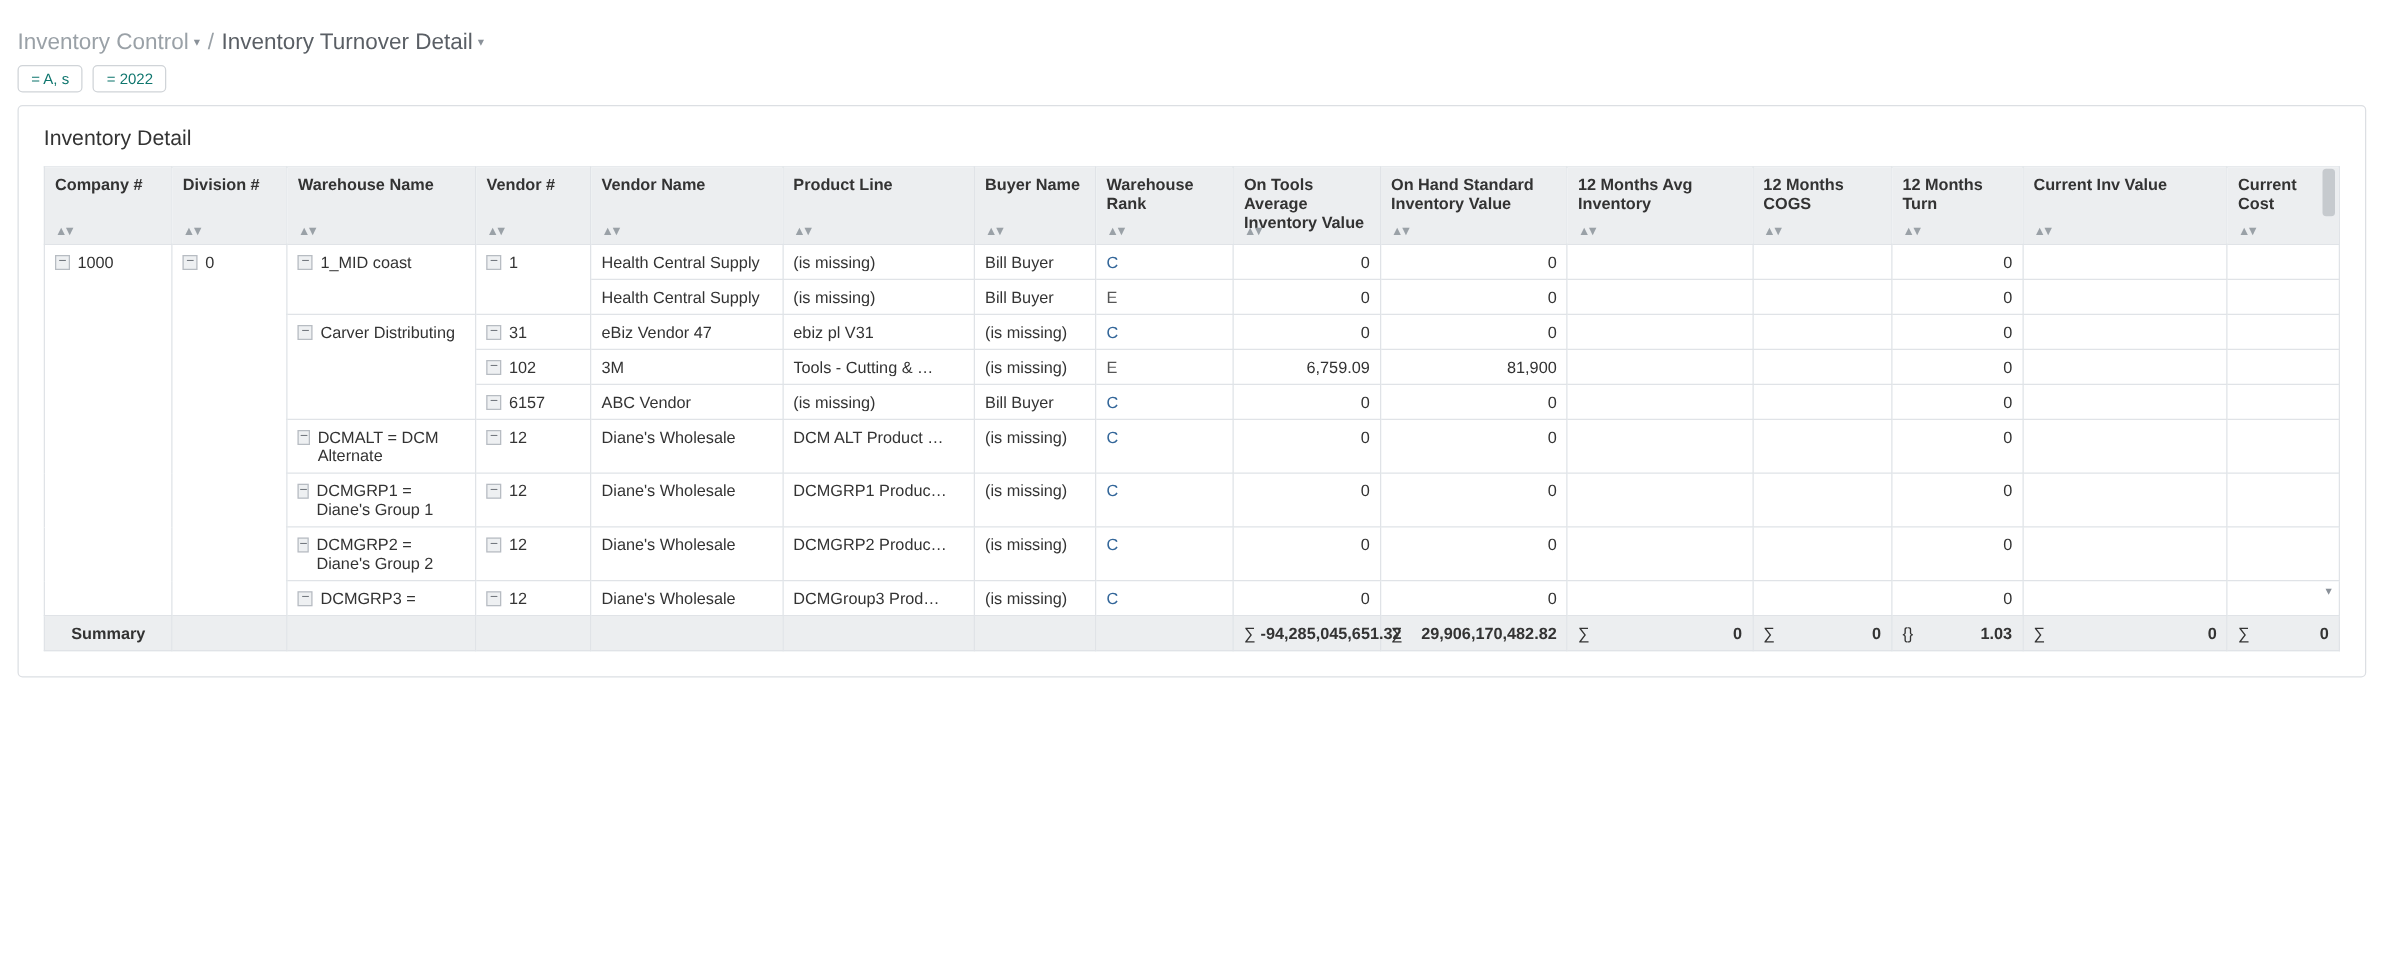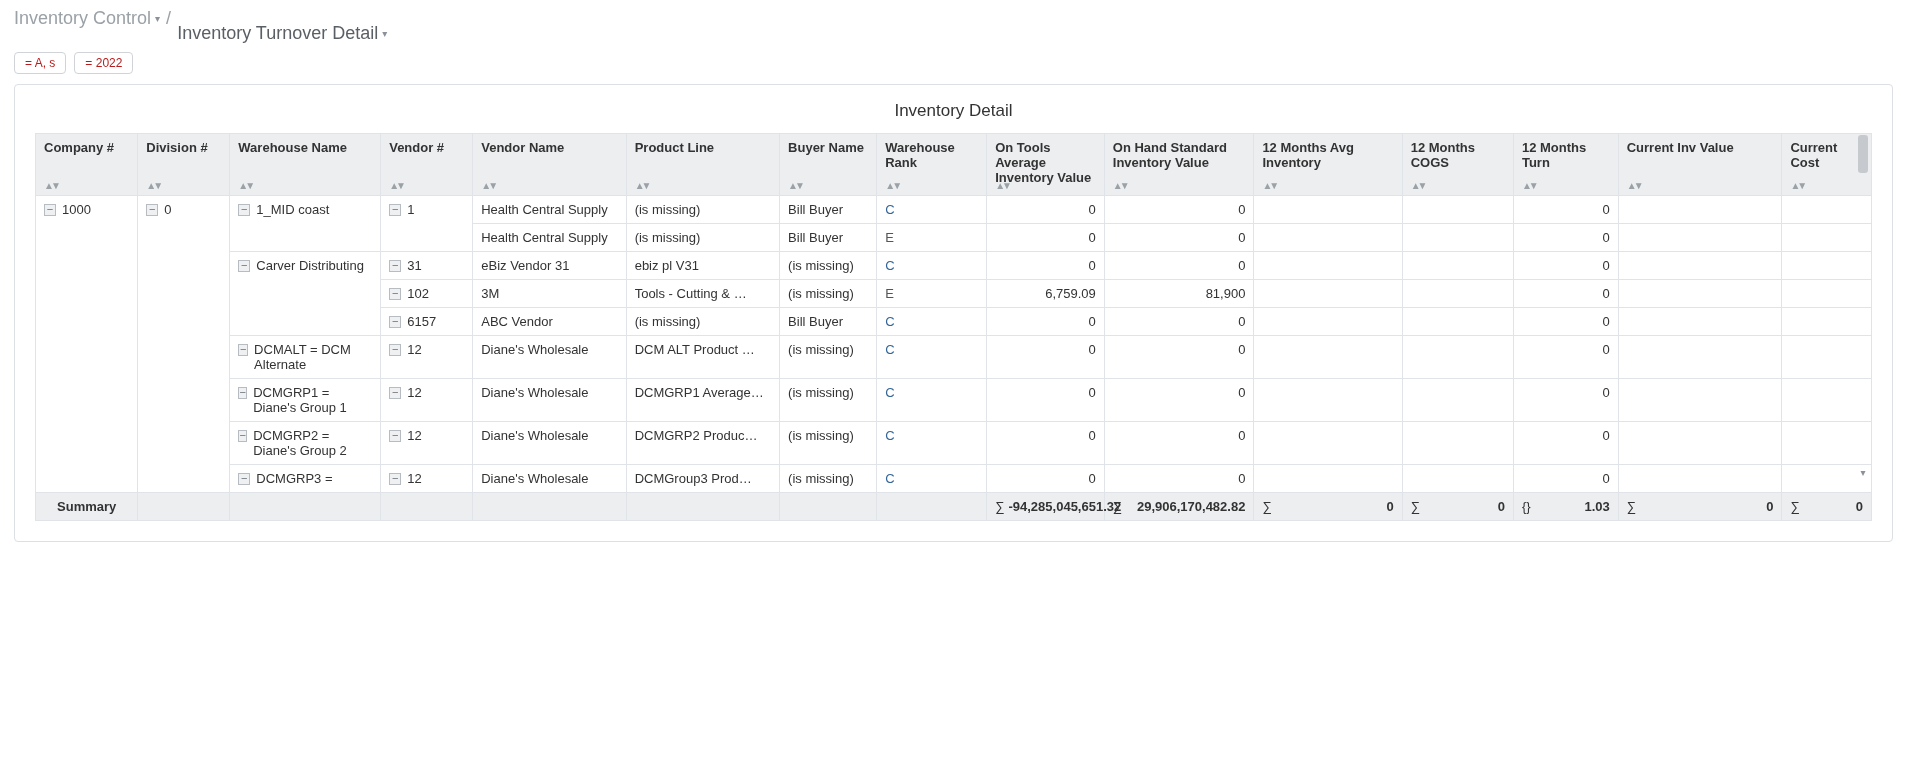--- a/index.html
+++ b/index.html
@@ -8,21 +8,21 @@
     font-family: "Segoe UI", Arial, sans-serif;
     font-size: 13px;
     color: #333;
     background: #fff;
   }
   .page {
     padding: 6px 14px;
   }
   .breadcrumb {
     display: flex;
-    align-items: flex-start;
+    align-items: flex-end;
     gap: 6px;
     font-size: 18px;
     padding: 2px 0 8px 0;
   }
   .breadcrumb .bc-item {
     display: flex;
     align-items: center;
     gap: 4px;
     cursor: pointer;
   }
@@ -36,32 +36,32 @@
   .filter-row {
     display: flex;
     gap: 8px;
     padding: 0 0 10px 0;
   }
   .filter-btn {
     border: 1px solid #d0d4d8;
     border-radius: 4px;
     padding: 3px 10px;
     background: #fff;
-    color: #b91c1c;
+    color: #0f766e;
     font-size: 12px;
     cursor: pointer;
   }
   .card {
     border: 1px solid #dcdfe3;
     border-radius: 4px;
     padding: 14px 20px 20px 20px;
     position: relative;
   }
   .card-title {
-    text-align: center;
+    text-align: left;
     font-size: 17px;
     color: #333;
     padding: 2px 0 12px 0;
   }
   .table-wrap {
     position: relative;
   }
   .grid {
     width: 100%;
     border-collapse: collapse;
@@ -335,21 +335,21 @@
                   <span class="exp-icon">−</span>
                   <span>Carver Distributing</span>
                 </div>
               </td>
               <td rowspan="1">
                 <div class="cell-flex">
                   <span class="exp-icon">−</span>
                   <span>31</span>
                 </div>
               </td>
-              <td>eBiz Vendor 31</td>
+              <td>eBiz Vendor 47</td>
               <td>
                 <span class="ellipsis">ebiz pl V31</span>
               </td>
               <td>(is missing)</td>
               <td class="link">C</td>
               <td class="num">0</td>
               <td class="num">0</td>
               <td class="num"></td>
               <td class="num"></td>
               <td class="num">0</td>
@@ -433,21 +433,21 @@
                 </div>
               </td>
               <td rowspan="1">
                 <div class="cell-flex">
                   <span class="exp-icon">−</span>
                   <span>12</span>
                 </div>
               </td>
               <td>Diane's Wholesale</td>
               <td>
-                <span class="ellipsis">DCMGRP1 Average…</span>
+                <span class="ellipsis">DCMGRP1 Produc…</span>
               </td>
               <td>(is missing)</td>
               <td class="link">C</td>
               <td class="num">0</td>
               <td class="num">0</td>
               <td class="num"></td>
               <td class="num"></td>
               <td class="num">0</td>
               <td class="num"></td>
               <td class="num"></td>

